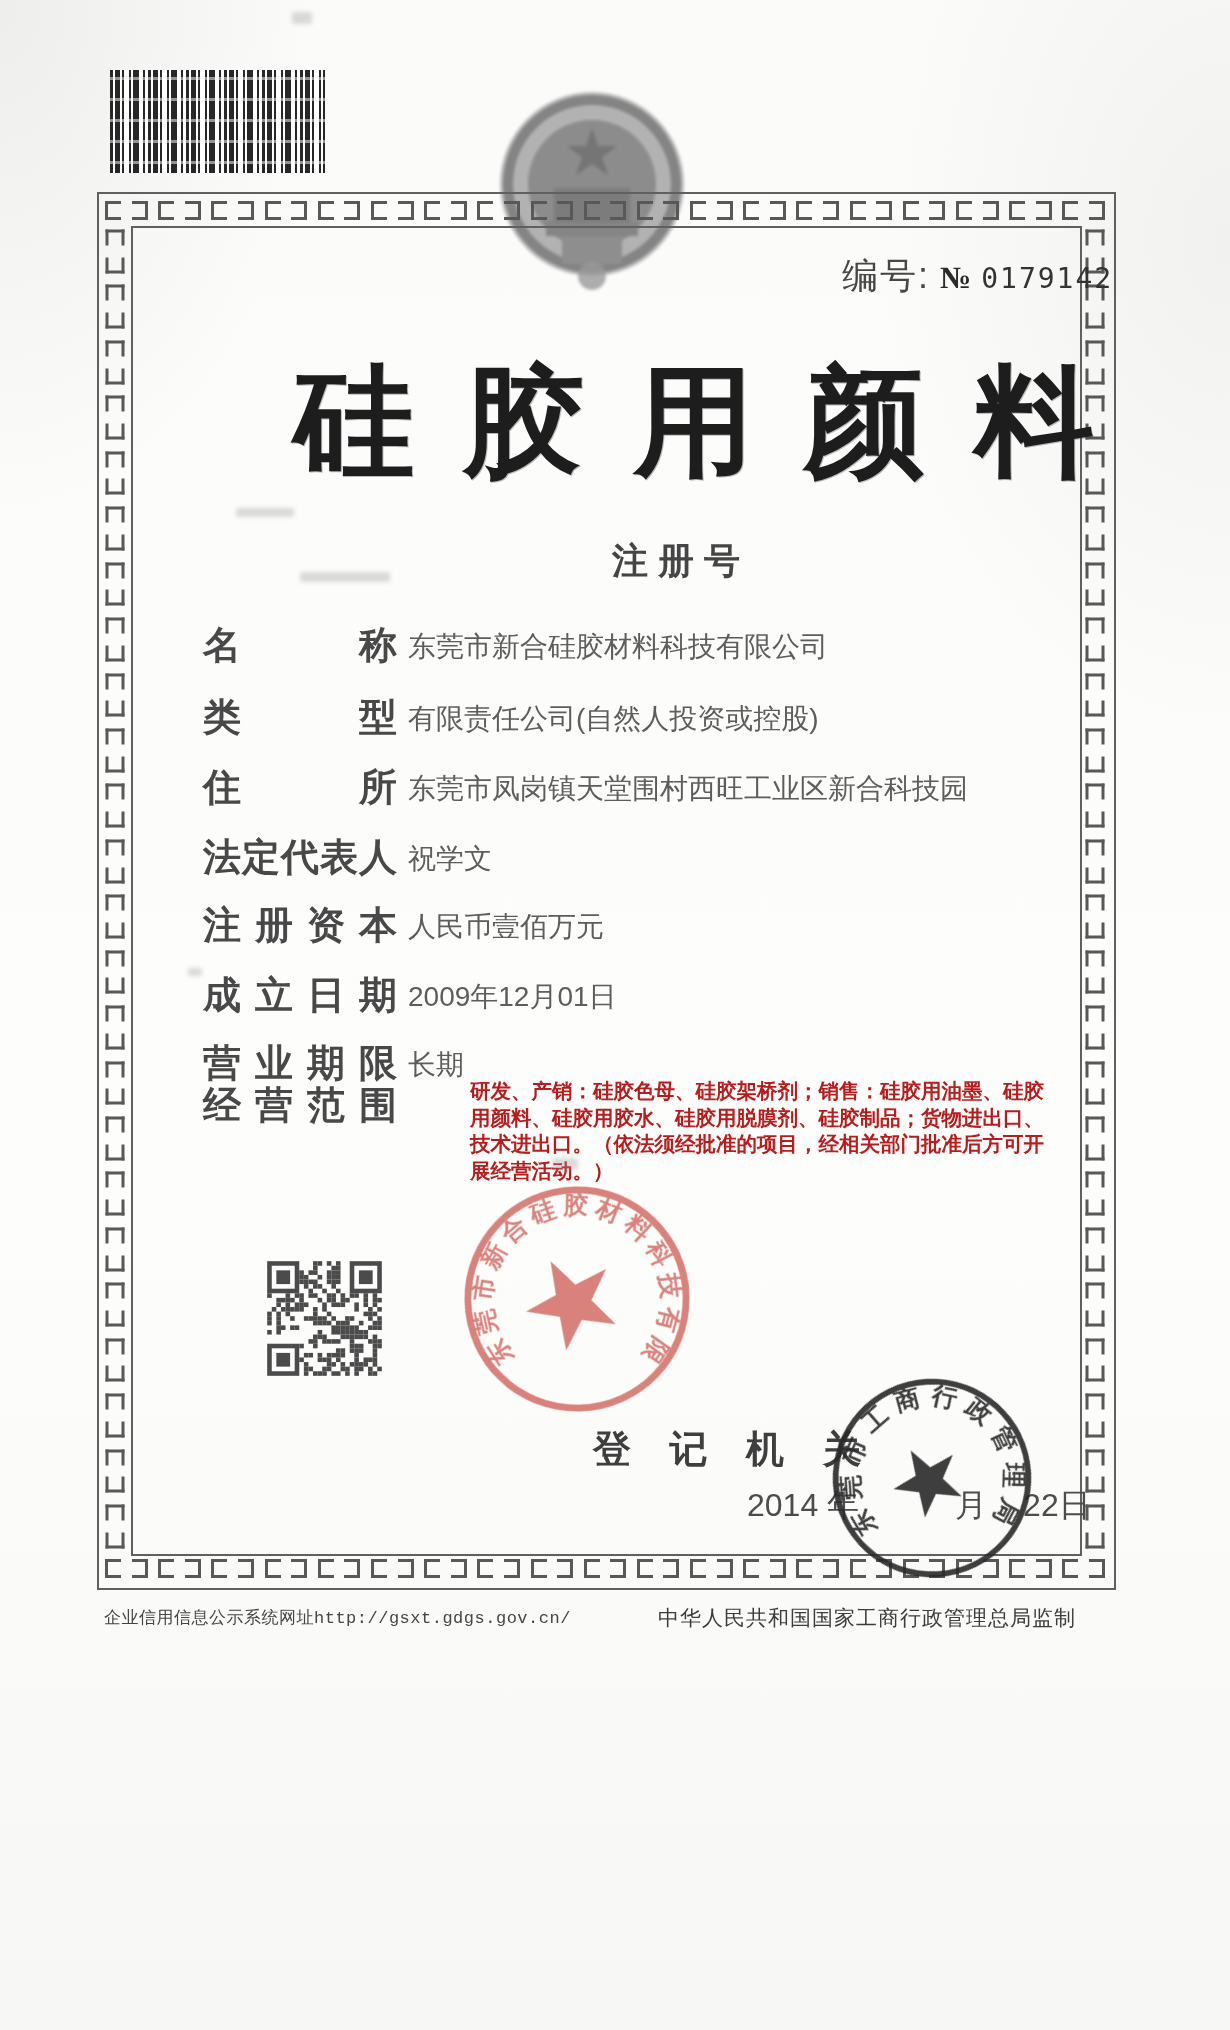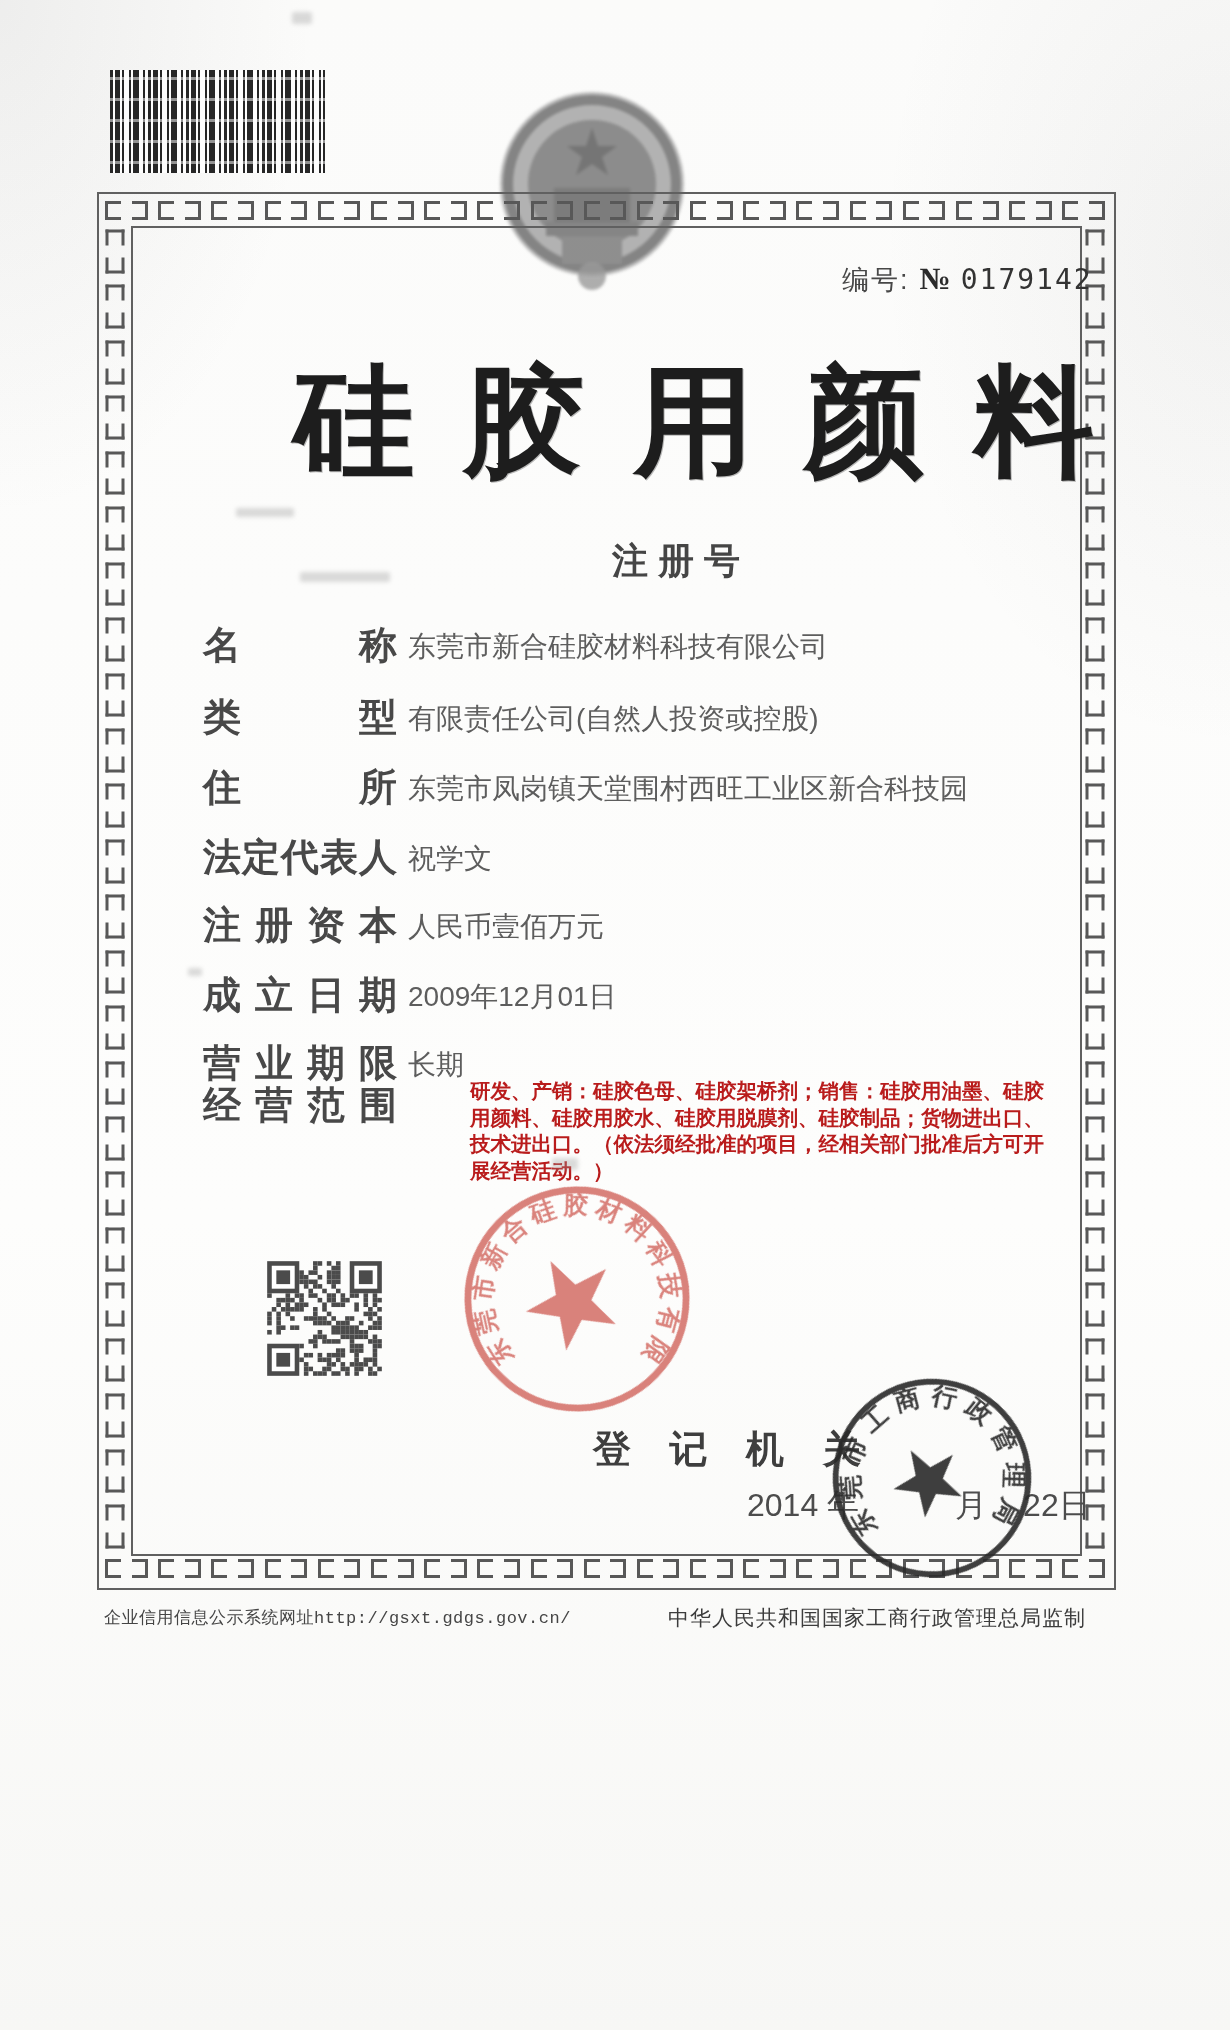--- a/index.html
+++ b/index.html
@@ -36,21 +36,21 @@
   .strip.h .hk.alt{transform:scaleX(-1);}
   .strip.v .hk{transform:rotate(90deg);}
   .strip.v .hk.alt{transform:rotate(-90deg);}
   #b-top{left:105px;top:198px;width:1000px;height:24px;}
   #b-bottom{left:105px;top:1556px;width:1000px;height:24px;}
   #b-left{left:103px;top:228px;width:24px;height:1322px;}
   #b-right{left:1083px;top:228px;width:24px;height:1322px;}
 
   
   #serial{left:842px;top:252px;display:flex;align-items:baseline;gap:10px;}
-  #serial .lbl{font-size:27px;color:#474747;letter-spacing:2px;margin-top:10px;}
+  #serial .lbl{font-size:36px;color:#474747;letter-spacing:2px;}
   #serial .no-sign{font-family:"Liberation Serif","DejaVu Serif",serif;font-weight:bold;font-size:31px;color:#2b2b2b;}
   #serial .num{font-family:"DejaVu Sans Mono","Liberation Mono",monospace;font-size:28px;color:#333;letter-spacing:2px;}
 
   
   #title{left:294px;top:342px;font-size:120px;font-weight:900;letter-spacing:50px;color:#1d1d1d;white-space:nowrap;
     text-shadow:1px 1px 0 rgba(60,60,60,.35);}
 
   
   #regno{left:612px;top:537px;display:flex;align-items:baseline;gap:26px;white-space:nowrap;}
   #regno .lbl{font-size:36px;color:#454545;font-weight:600;}
@@ -69,21 +69,21 @@
 
   
   #registrar{left:593px;top:1424px;font-size:38px;font-weight:600;color:#3e3e3e;letter-spacing:14px;white-space:nowrap;}
   #issue-date{left:747px;top:1484px;font-size:32px;color:#4c4c4c;white-space:nowrap;}
   #issue-date .mo{margin-left:96px;}
   #issue-date .dy{margin-left:36px;}
 
   
   #footer-left{left:104px;top:1606px;font-size:17px;color:#454545;letter-spacing:.5px;
     font-family:"Liberation Mono","DejaVu Sans Mono",monospace;}
-  #footer-right{right:144px;top:1604px;font-size:21px;color:#3c3c3c;letter-spacing:1px;}
+  #footer-right{right:154px;top:1604px;font-size:21px;color:#3c3c3c;letter-spacing:1px;}
 
   
   .smudge{background:#9a9a9a;opacity:.35;filter:blur(2px);border-radius:2px;}
   #qr{left:258px;top:1252px;}
 </style>
 </head>
 <body>
 
 <div id="barcode" class="abs"></div>
 

